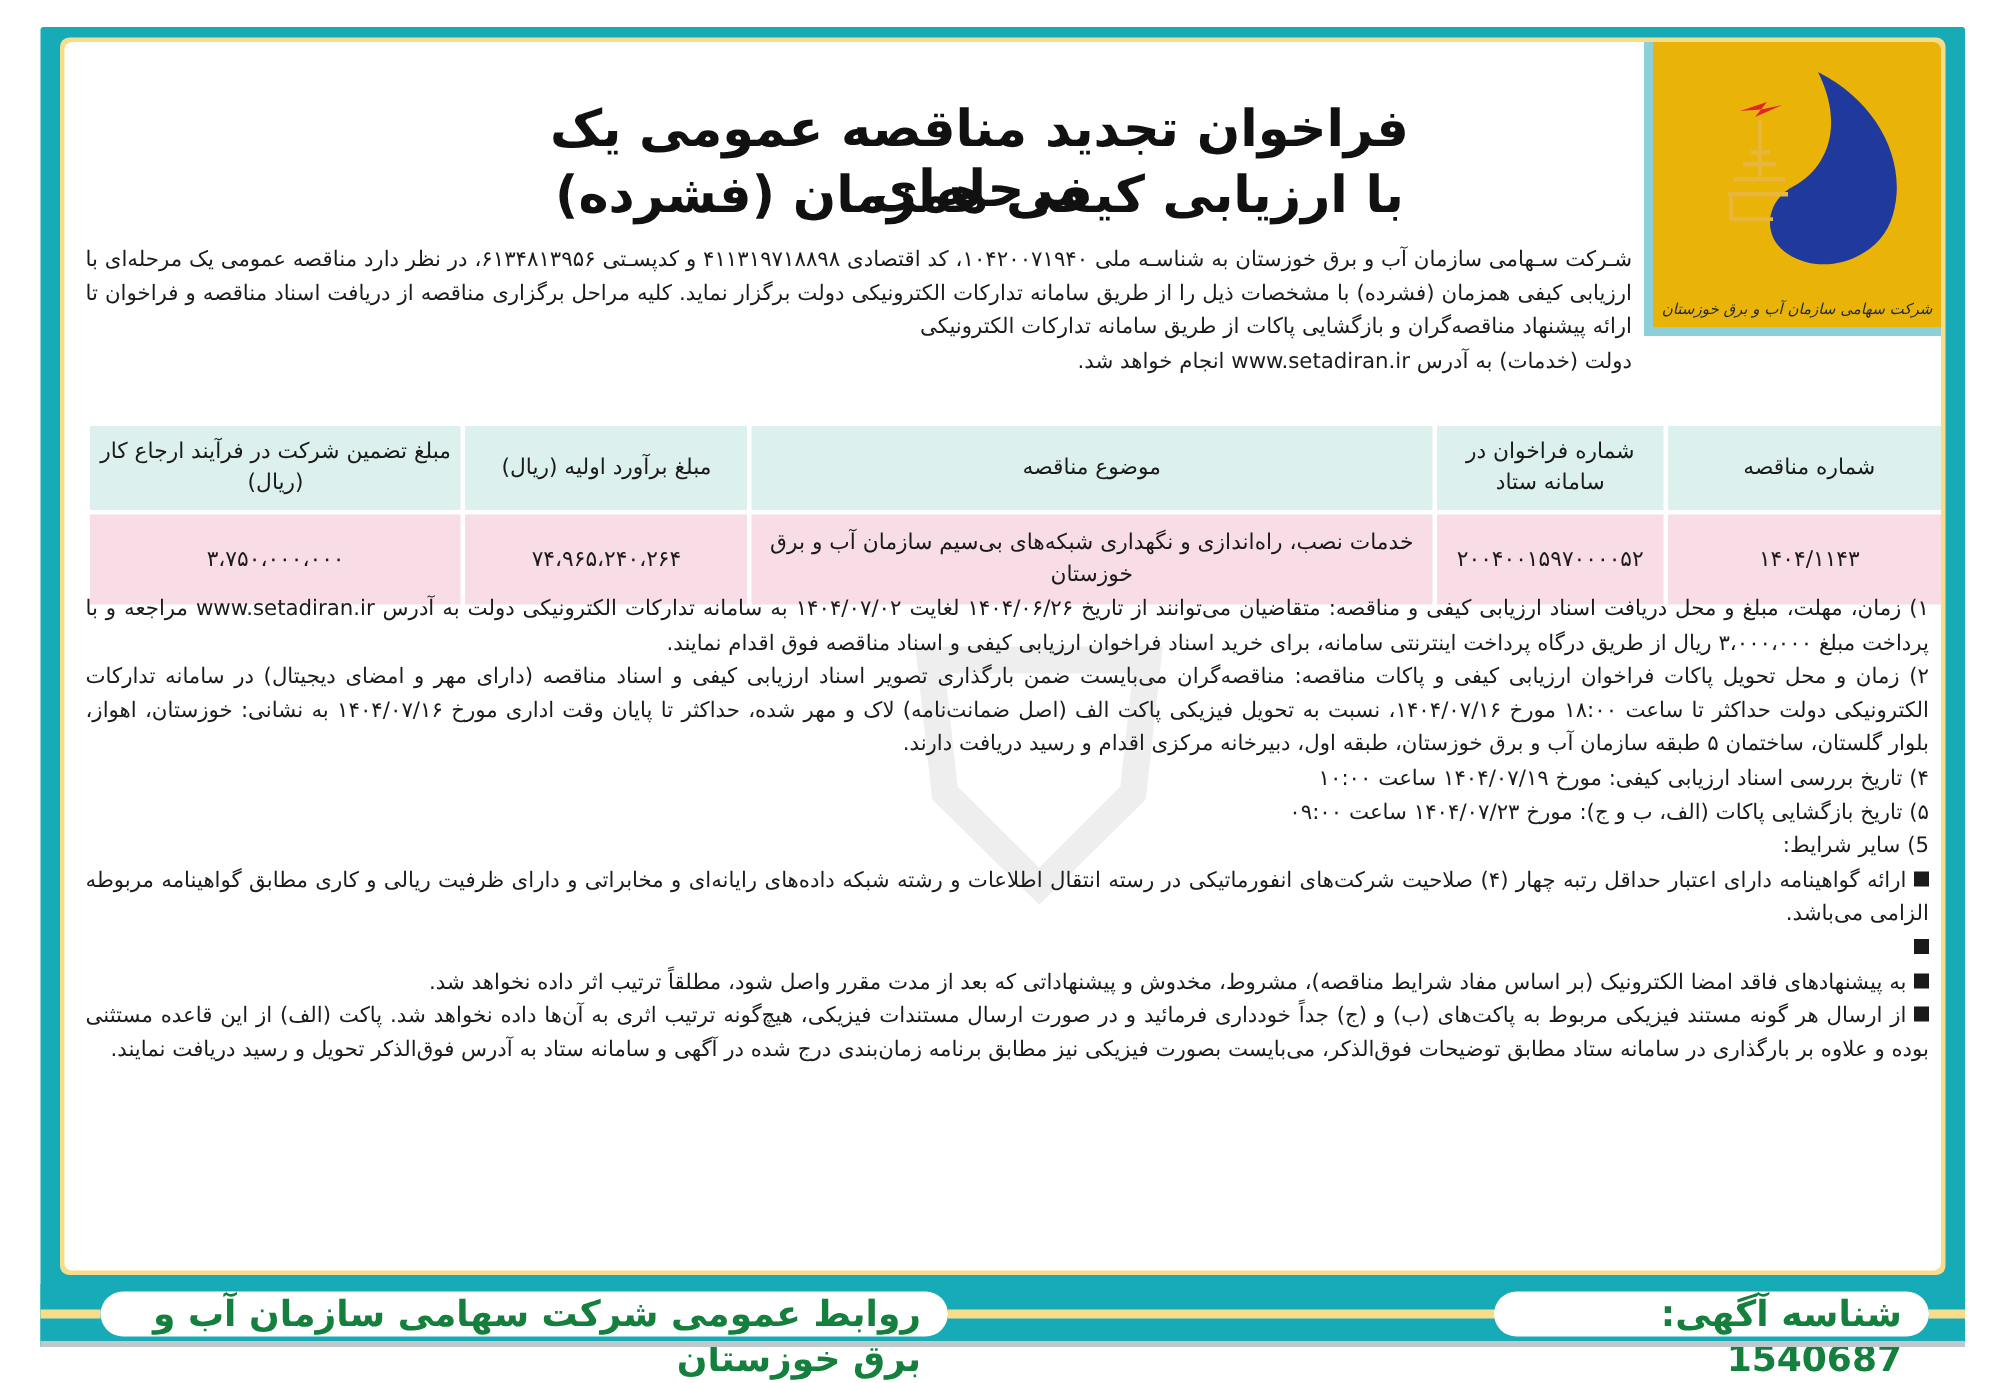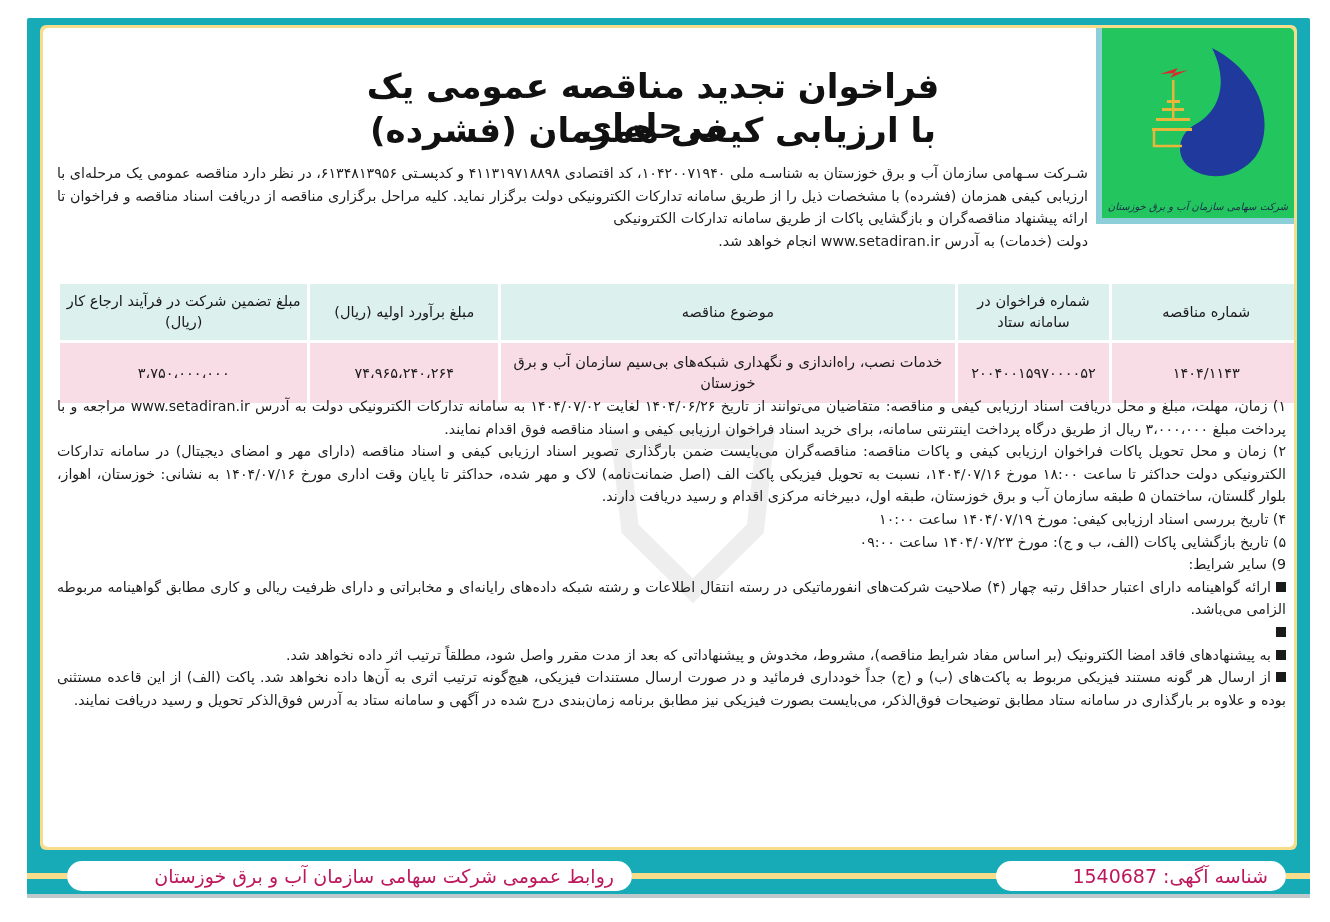--- a/index.html
+++ b/index.html
@@ -15,21 +15,21 @@
     background: #f7dd8a; border-radius: 6px;
   }
   .paper {
     position: absolute; left: 3px; top: 3px; right: 3px; bottom: 3px;
     background: #ffffff; border-radius: 5px; overflow: hidden;
   }
 
   
   .logo-box {
     position: absolute; right: 0px; top: 0px; width: 198px; height: 196px;
-    border: 6px solid #8dcfd9; border-top: none; border-right: none; background: #22c55e;
+    border: 6px solid #8dcfd9; border-top: none; border-right: none; background: #eab308;
   }
   .logo-svg { position: absolute; left: 32px; top: 10px; width: 140px; height: 145px; }
   .logo-caption {
     position: absolute; left: 0; right: 0; bottom: 6px; text-align: center;
     font-family: "DejaVu Serif", serif; font-style: italic; font-size: 10px; color: #1d2a4a;
     direction: rtl;
   }
 
   .title {
     position: absolute; left: 250px; width: 720px; text-align: center; direction: rtl;
@@ -76,21 +76,21 @@
     line-height: 260px; font-family: "DejaVu Sans", sans-serif;
   }
 
   
   .footer-band {
     position: absolute; left: 0; right: 0; top: 838px; height: 42px; background: #16abb6;
   }
   .footer-shadow { position: absolute; left: 0; right: 0; bottom: 0; height: 4px; background: #bfc9cc; }
   .pill {
     position: absolute; top: 5px; height: 30px; background: #fff; border-radius: 15px;
-    direction: rtl; font-weight: normal; font-size: 19px; line-height: 30px; color: #be185d;
+    direction: rtl; font-weight: bold; font-size: 24px; line-height: 30px; color: #15803d;
     padding: 0 18px;
   }
   .pill.ad-id { right: 24px; width: 290px; }
   .pill.pr { left: 40px; width: 565px; }
   .connector {
     position: absolute; top: 17px; height: 6px; background: #f7dd8a;
   }
 </style>
 </head>
 <body>
@@ -145,21 +145,21 @@
             <td>۳،۷۵۰،۰۰۰،۰۰۰</td>
           </tr>
         </tbody>
       </table>
 
       <div class="body-text">
         <p>۱) زمان، مهلت، مبلغ و محل دریافت اسناد ارزیابی کیفی و مناقصه: متقاضیان می‌توانند از تاریخ ۱۴۰۴/۰۶/۲۶ لغایت ۱۴۰۴/۰۷/۰۲ به سامانه تدارکات الکترونیکی دولت به آدرس www.setadiran.ir مراجعه و با پرداخت مبلغ ۳،۰۰۰،۰۰۰ ریال از طریق درگاه پرداخت اینترنتی سامانه، برای خرید اسناد فراخوان ارزیابی کیفی و اسناد مناقصه فوق اقدام نمایند.</p>
         <p>۲) زمان و محل تحویل پاکات فراخوان ارزیابی کیفی و پاکات مناقصه: مناقصه‌گران می‌بایست ضمن بارگذاری تصویر اسناد ارزیابی کیفی و اسناد مناقصه (دارای مهر و امضای دیجیتال) در سامانه تدارکات الکترونیکی دولت حداکثر تا ساعت ۱۸:۰۰ مورخ ۱۴۰۴/۰۷/۱۶، نسبت به تحویل فیزیکی پاکت الف (اصل ضمانت‌نامه) لاک و مهر شده، حداکثر تا پایان وقت اداری مورخ ۱۴۰۴/۰۷/۱۶ به نشانی: خوزستان، اهواز، بلوار گلستان، ساختمان ۵ طبقه سازمان آب و برق خوزستان، طبقه اول، دبیرخانه مرکزی اقدام و رسید دریافت دارند.</p>
         <p>۴) تاریخ بررسی اسناد ارزیابی کیفی: مورخ ۱۴۰۴/۰۷/۱۹ ساعت ۱۰:۰۰</p>
         <p>۵) تاریخ بازگشایی پاکات (الف، ب و ج): مورخ ۱۴۰۴/۰۷/۲۳ ساعت ۰۹:۰۰</p>
-        <p>9) سایر شرایط:</p>
+        <p>5) سایر شرایط:</p>
         <p><span class="bullet"></span><span>ارائه گواهینامه دارای اعتبار حداقل رتبه چهار (۴) صلاحیت شرکت‌های انفورماتیکی در رسته انتقال اطلاعات و رشته شبکه داده‌های رایانه‌ای و مخابراتی و دارای ظرفیت ریالی و کاری مطابق گواهینامه مربوطه الزامی می‌باشد.</span></p>
         <p><span class="bullet"></span></p>
         <p><span class="bullet"></span><span>به پیشنهادهای فاقد امضا الکترونیک (بر اساس مفاد شرایط مناقصه)، مشروط، مخدوش و پیشنهاداتی که بعد از مدت مقرر واصل شود، مطلقاً ترتیب اثر داده نخواهد شد.</span></p>
         <p><span class="bullet"></span><span>از ارسال هر گونه مستند فیزیکی مربوط به پاکت‌های (ب) و (ج) جداً خودداری فرمائید و در صورت ارسال مستندات فیزیکی، هیچ‌گونه ترتیب اثری به آن‌ها داده نخواهد شد. پاکت (الف) از این قاعده مستثنی بوده و علاوه بر بارگذاری در سامانه ستاد مطابق توضیحات فوق‌الذکر، می‌بایست بصورت فیزیکی نیز مطابق برنامه زمان‌بندی درج شده در آگهی و سامانه ستاد به آدرس فوق‌الذکر تحویل و رسید دریافت نمایند.</span></p>
       </div>
 
     </div>
   </div>
 
   <div class="footer-band">

